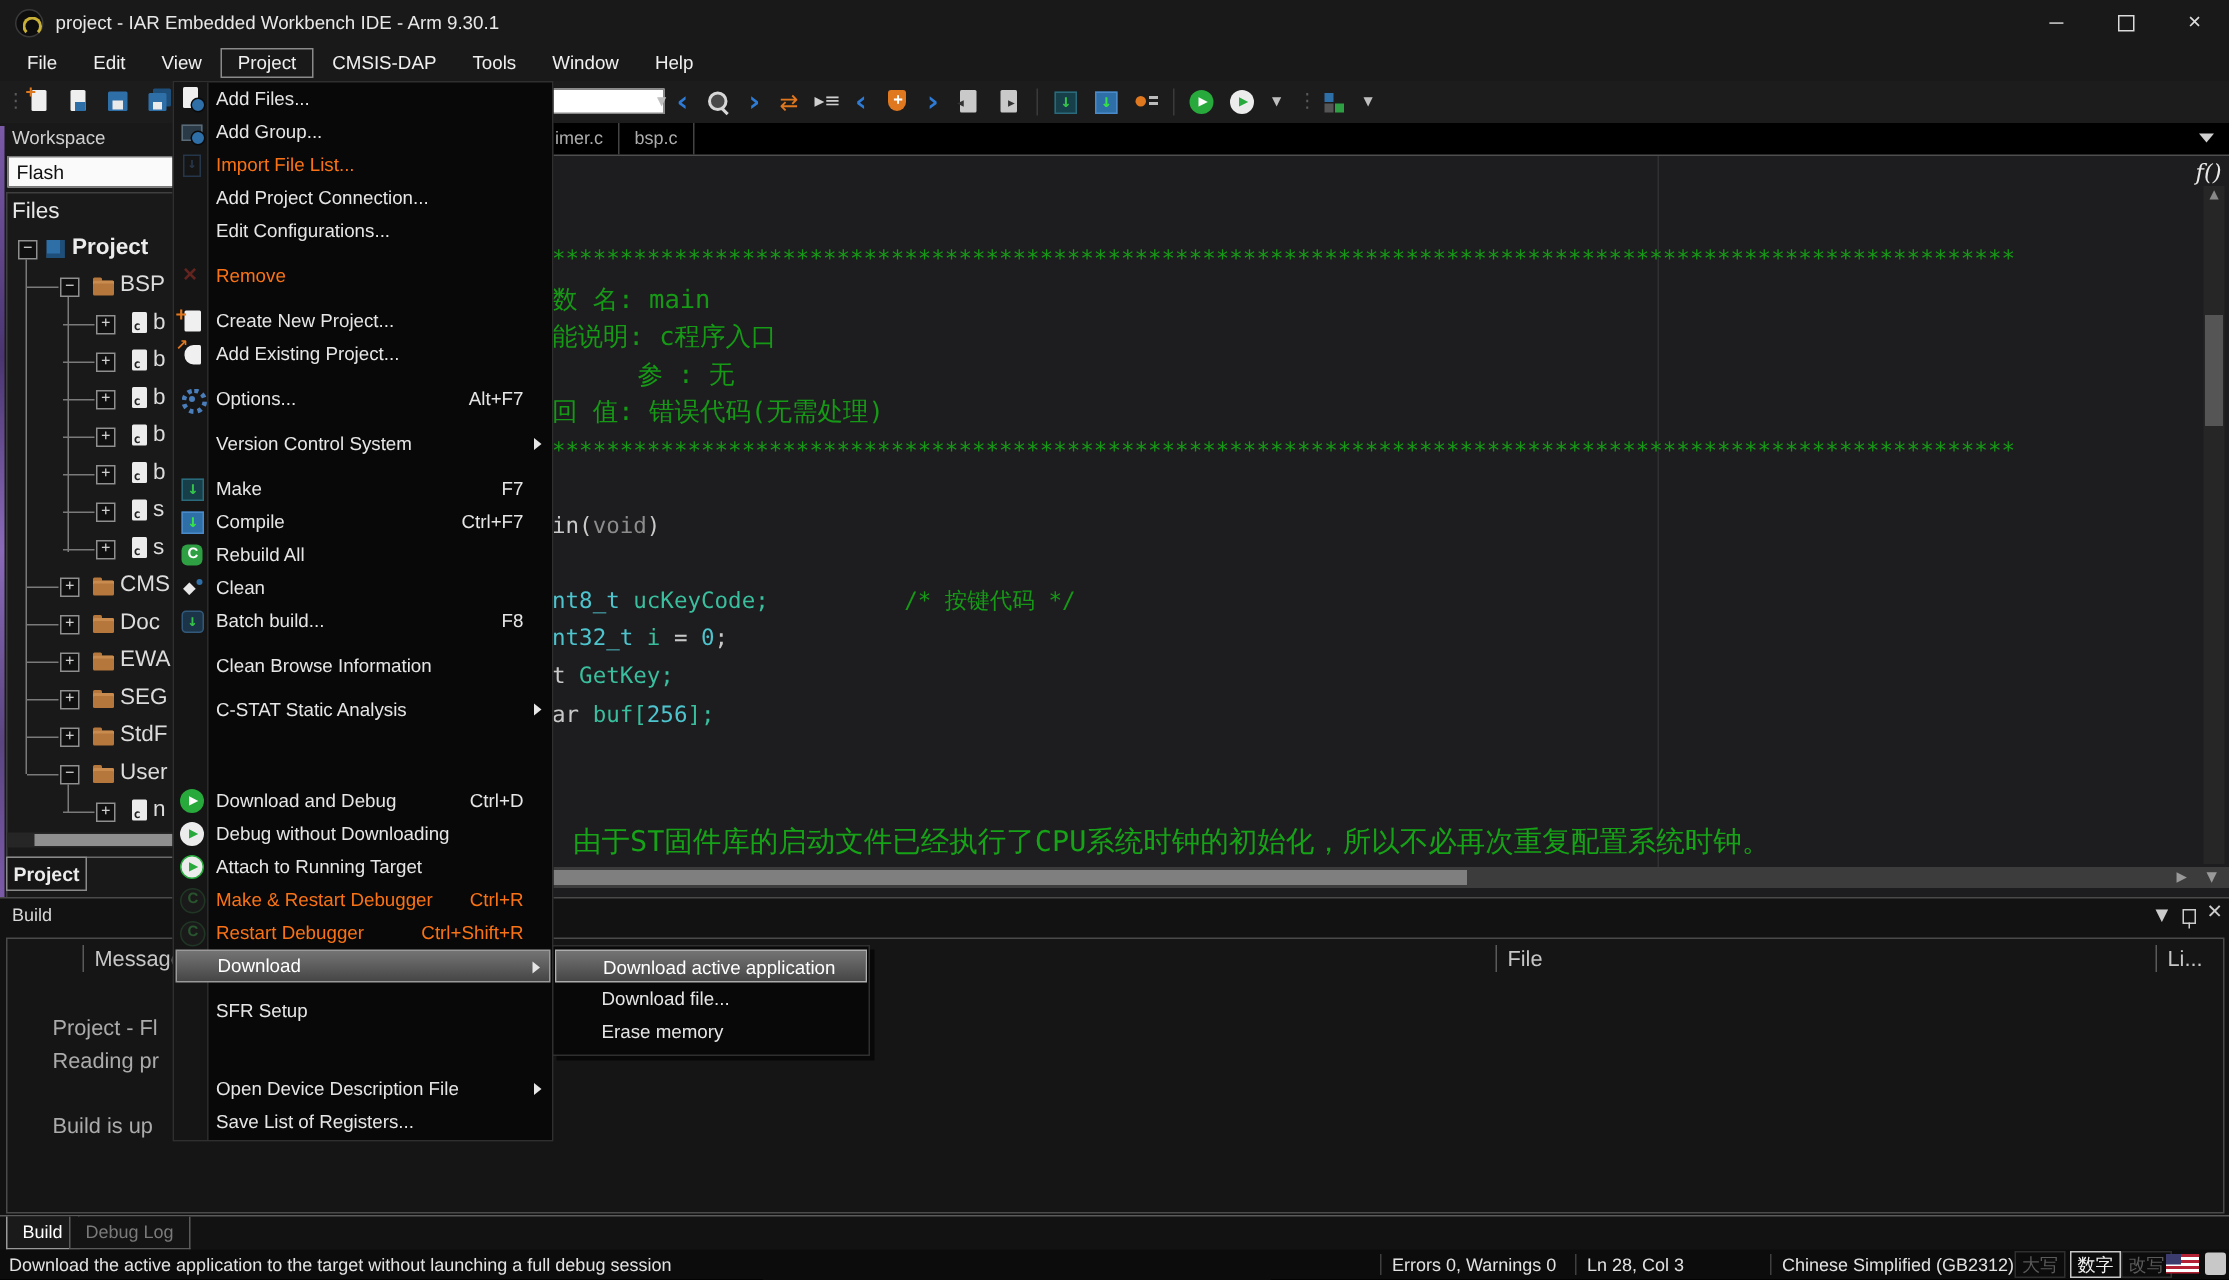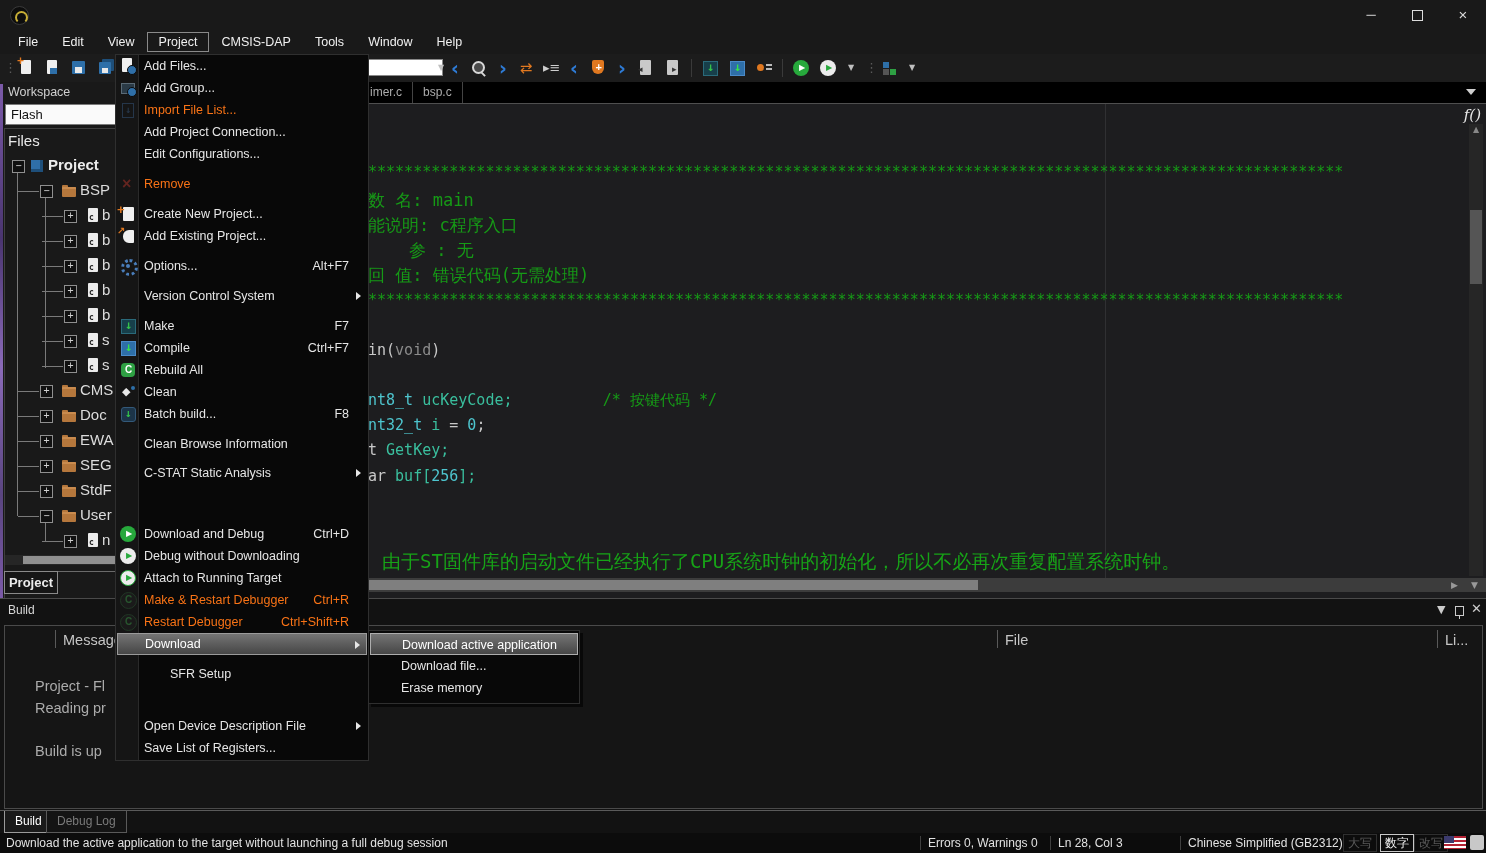--- a/index.html
+++ b/index.html
@@ -186,20 +186,21 @@
   #download-submenu{left:368px;top:630px;width:212px;height:74px;background:#080808;border:1px solid #2F2F2F;box-sizing:border-box;z-index:41;box-shadow:3px 3px 0 rgba(0,0,0,.6);}
   .sm-item{position:absolute;left:1px;width:208px;height:22px;color:#E6E6E6;font-size:12.5px;}
   .sm-item .mlabel{position:absolute;left:31px;top:0;line-height:22px;white-space:nowrap;}
   .sm-item.hl{background:linear-gradient(180deg,#747474,#464646);border:1px solid #ADADAD;box-sizing:border-box;color:#FFF;}
 </style>
 </head>
 <body>
 
 <div id="titlebar" class="abs">
   <div id="app-icon" class="abs"></div>
+  <div id="title-text" class="abs">project - IAR Embedded Workbench IDE - Arm 9.30.1</div>
   <div id="btn-min" class="wbtn abs"><span>─</span></div>
   <div id="btn-max" class="wbtn abs"><span></span></div>
   <div id="btn-close" class="wbtn abs"><span>×</span></div>
 </div>
 
 <div id="menubar" class="abs">
     <div class="mb-item">File</div>
     <div class="mb-item">Edit</div>
     <div class="mb-item">View</div>
     <div class="mb-item active">Project</div>
@@ -365,21 +366,21 @@
     <div class="ed-tab">imer.c</div>
     <div class="ed-tab">bsp.c</div>
   </div>
   <div id="ed-tab-caret"></div>
   <div id="fn-badge" class="abs">f()</div>
   <div id="ed-ruler" class="abs"></div>
   <div id="code" class="abs">
       <div class="ln ast" style="left: 8px; top: 78px;"><span class="c-cm">************************************************************************************************************</span></div>
       <div class="ln cjk" style="left: 8px; top: 106px;"><span class="c-cm">数 名: main</span></div>
       <div class="ln cjk" style="left: 8px; top: 131px;"><span class="c-cm">能说明: c程序入口</span></div>
-      <div class="ln cjk" style="left: 8px; top: 156px;"><span class="c-cm">    参 : 无</span></div>
+      <div class="ln cjk" style="left: 24px; top: 156px;"><span class="c-cm">    参 : 无</span></div>
       <div class="ln cjk" style="left: 8px; top: 181px;"><span class="c-cm">回 值: 错误代码(无需处理)</span></div>
       <div class="ln ast" style="left: 8px; top: 206px;"><span class="c-cm">************************************************************************************************************</span></div>
       <div class="ln code" style="left: 8px; top: 256px;"><span class="c-pl">in(</span><span class="c-kw">void</span><span class="c-pl">)</span></div>
       <div class="ln code" style="left: 8px; top: 306px;"><span class="c-ty">nt8_t </span><span class="c-id">ucKeyCode;</span><span class="c-pl">          </span><span class="c-cm">/* 按键代码 */</span></div>
       <div class="ln code" style="left: 8px; top: 331px;"><span class="c-ty">nt32_t </span><span class="c-id">i</span><span class="c-pl"> = </span><span class="c-ty">0</span><span class="c-pl">;</span></div>
       <div class="ln code" style="left: 8px; top: 356px;"><span class="c-pl">t </span><span class="c-id">GetKey;</span></div>
       <div class="ln code" style="left: 8px; top: 382px;"><span class="c-pl">ar </span><span class="c-id">buf[</span><span class="c-ty">256</span><span class="c-id">];</span></div>
       <div class="ln big" style="left: 22px; top: 466px;"><span class="c-cm2">由于ST固件库的启动文件已经执行了CPU系统时钟的初始化，所以不必再次重复配置系统时钟。</span></div>
     </div>
   <div id="ed-vscroll" class="abs">
@@ -521,21 +522,21 @@
     </div>
     <div class="menu-item disabled" style="top: 556px;">
       <span class="icn mi-restart-debugger"></span>
       <span class="mlabel">Restart Debugger</span>
       <span class="mshort">Ctrl+Shift+R</span>
     </div>
     <div class="menu-item hl" style="top: 578px;">
       <span class="mlabel">Download</span>
       <span class="marrow"></span>
     </div>
-    <div class="menu-item" style="top: 608px; margin-left: 26px;">
+    <div class="menu-item" style="top: 608px;">
       <span class="mlabel">SFR Setup</span>
     </div>
     <div class="menu-item" style="top: 660px;">
       <span class="mlabel">Open Device Description File</span>
       <span class="marrow"></span>
     </div>
     <div class="menu-item" style="top: 682px;">
       <span class="mlabel">Save List of Registers...</span>
     </div>
   </div>

